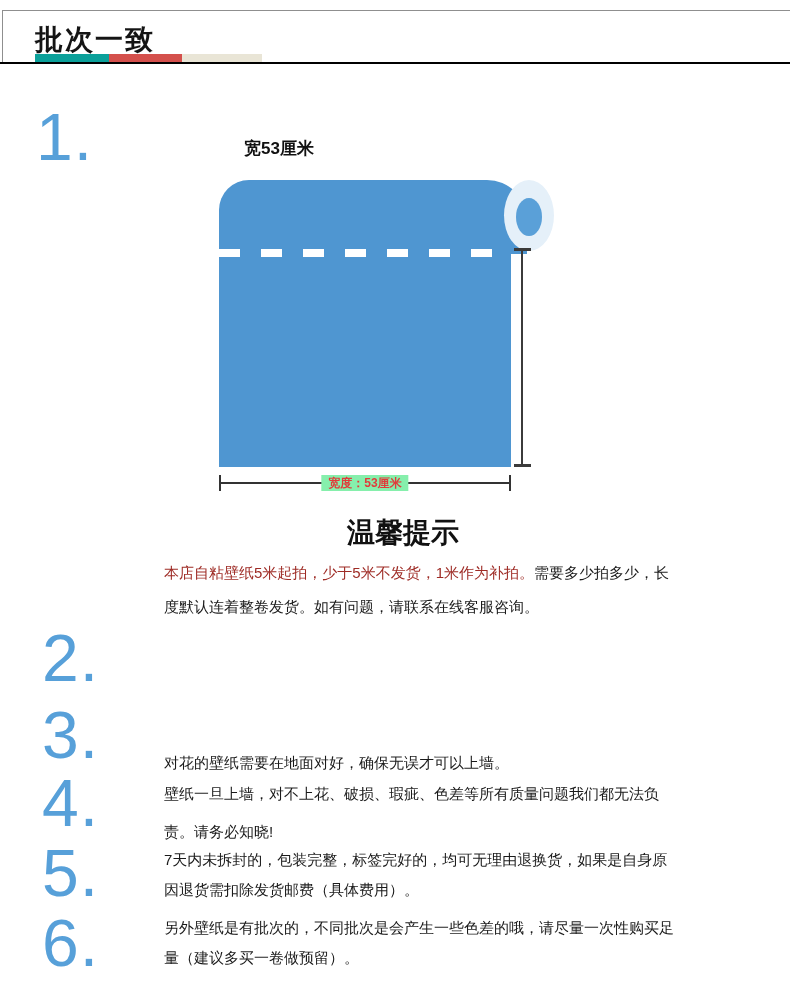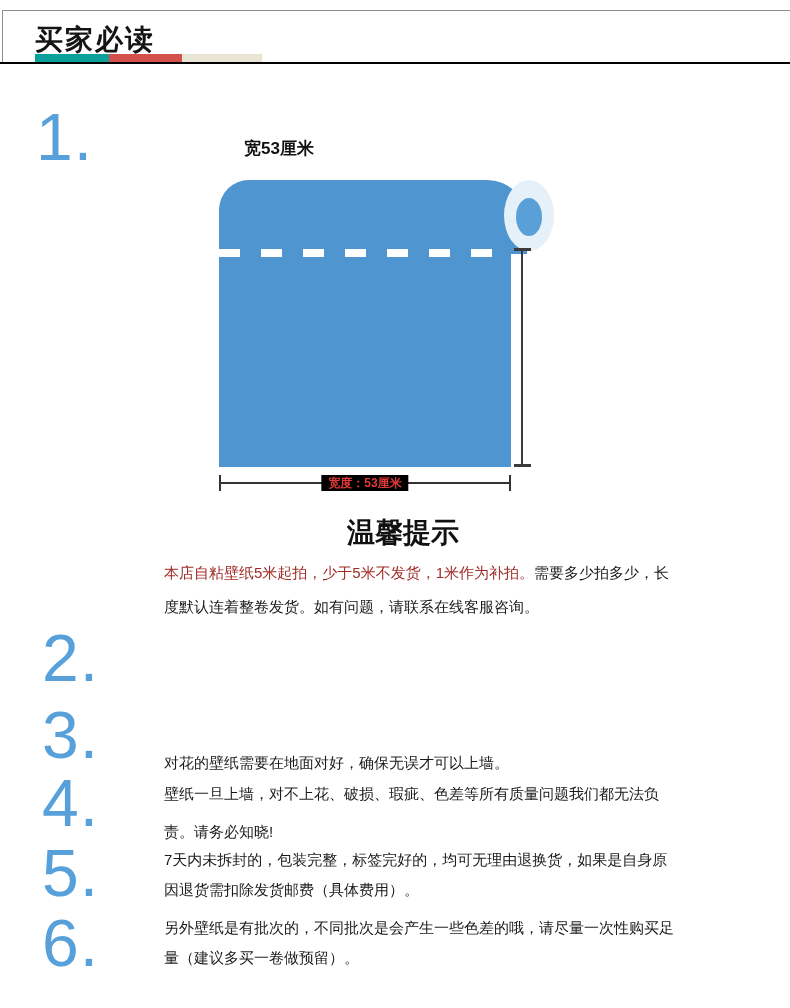--- a/index.html
+++ b/index.html
@@ -41,40 +41,40 @@
   .vdim-line{position:absolute;left:521px;top:250px;width:2px;height:217px;background:#3b3b3b;}
   .vdim-tick{position:absolute;left:514px;width:17px;height:3px;background:#3b3b3b;}
   .vdim-tick-top{top:248px;}
   .vdim-tick-bottom{top:464px;}
   .hdim{position:absolute;left:219px;top:475px;width:292px;height:16px;}
   .hdim-line{position:absolute;left:0;right:0;top:7px;height:2px;background:#333;}
   .hdim-tick{position:absolute;top:0;width:2px;height:16px;background:#333;}
   .hdim-tick.left{left:0;}
   .hdim-tick.right{right:0;}
   .hdim-label{position:absolute;left:50%;top:0;transform:translateX(-50%);
-    background:#000000;padding:0 7px;font-size:12px;font-weight:bold;color:#e23a3a;
+    background:#86efac;padding:0 7px;font-size:12px;font-weight:bold;color:#e23a3a;
     line-height:16px;white-space:nowrap;}
   
   .tips-title{position:absolute;left:347px;top:514px;font-size:28px;font-weight:bold;color:#111;}
   .para{position:absolute;left:164px;margin:0;width:515px;font-size:15px;color:#1a1a1a;}
   .para .red{color:#9e2b25;}
   .intro{top:556px;line-height:34px;}
   .p2{top:627px;line-height:30px;}
   .p3{top:748px;line-height:30px;}
   .p4{top:775px;line-height:38px;}
   .p5{top:845px;line-height:30px;}
   .p6{top:913px;line-height:30px;}
 </style>
 </head>
 <body>
 
 <div class="canvas">
 
   <div class="header-frame"></div>
-  <h1 class="page-title">买家必读</h1>
+  <h1 class="page-title">批次一致</h1>
   <div class="bar bar-teal"></div>
   <div class="bar bar-red"></div>
   <div class="bar bar-beige"></div>
   <div class="header-rule"></div>
 
   <div class="step-num num-1">1.</div>
 
   <div>
     <div class="diag-top-label">宽53厘米</div>
     <div class="roll-cylinder"></div>

